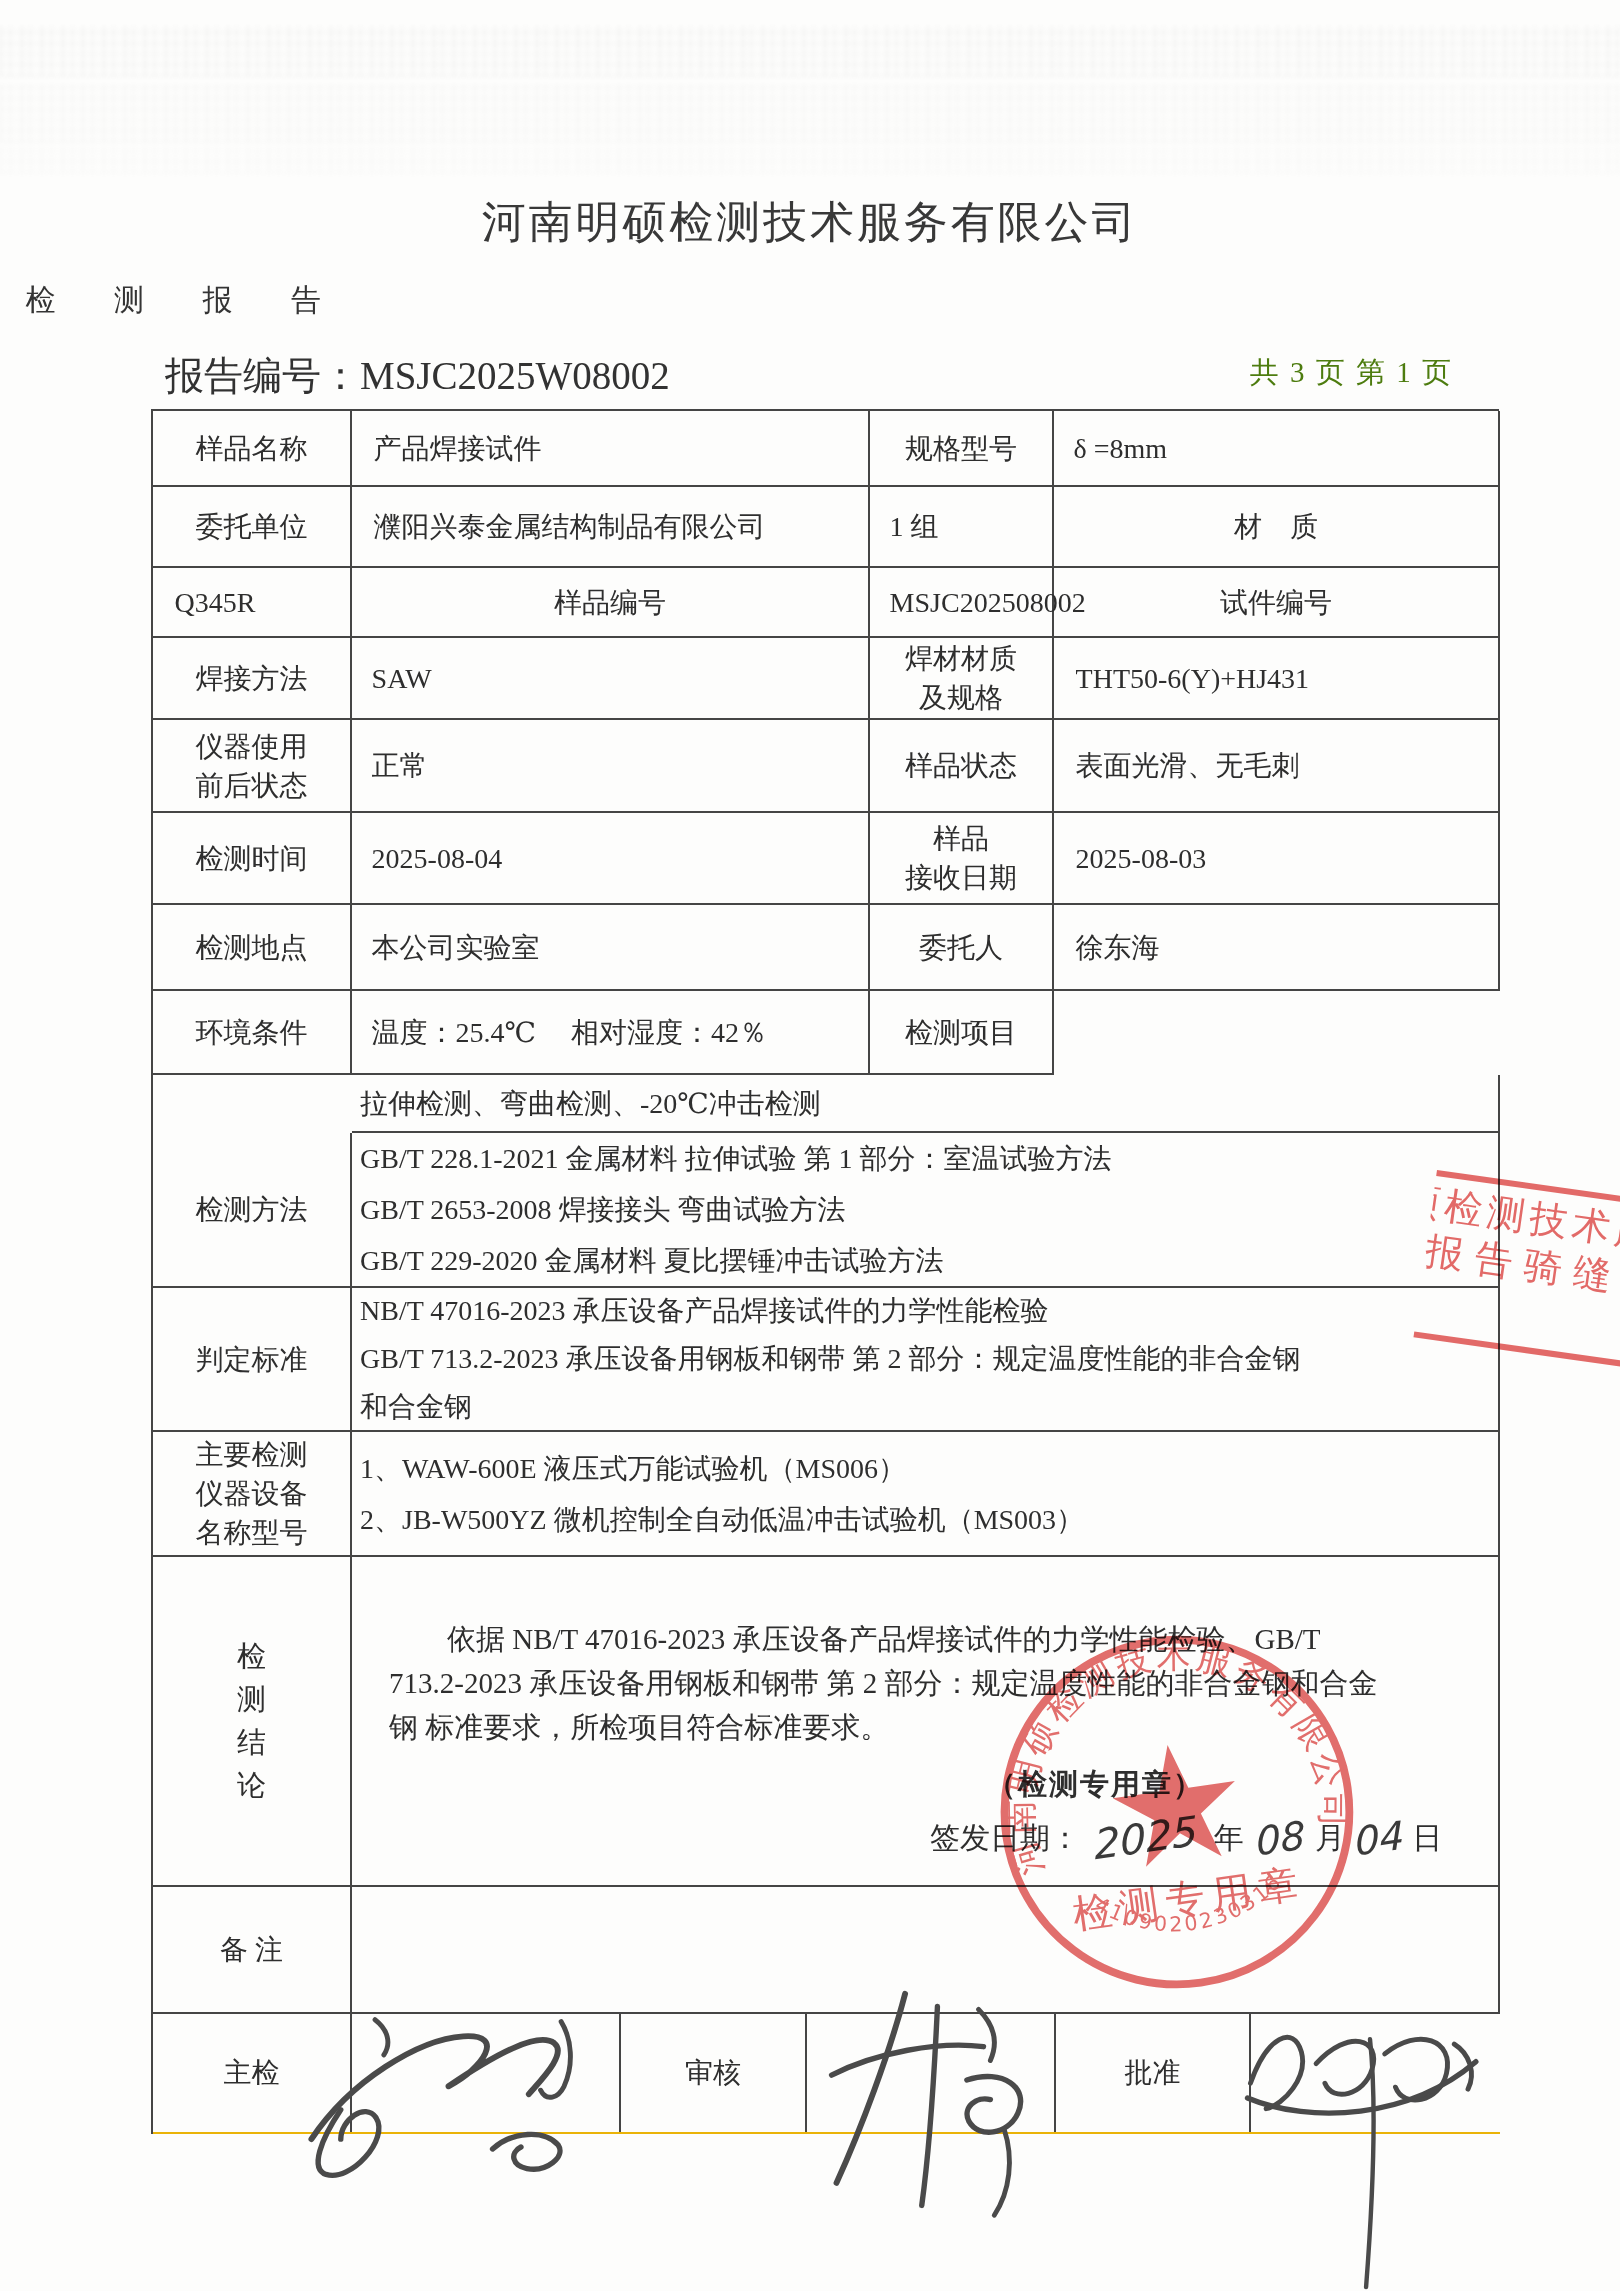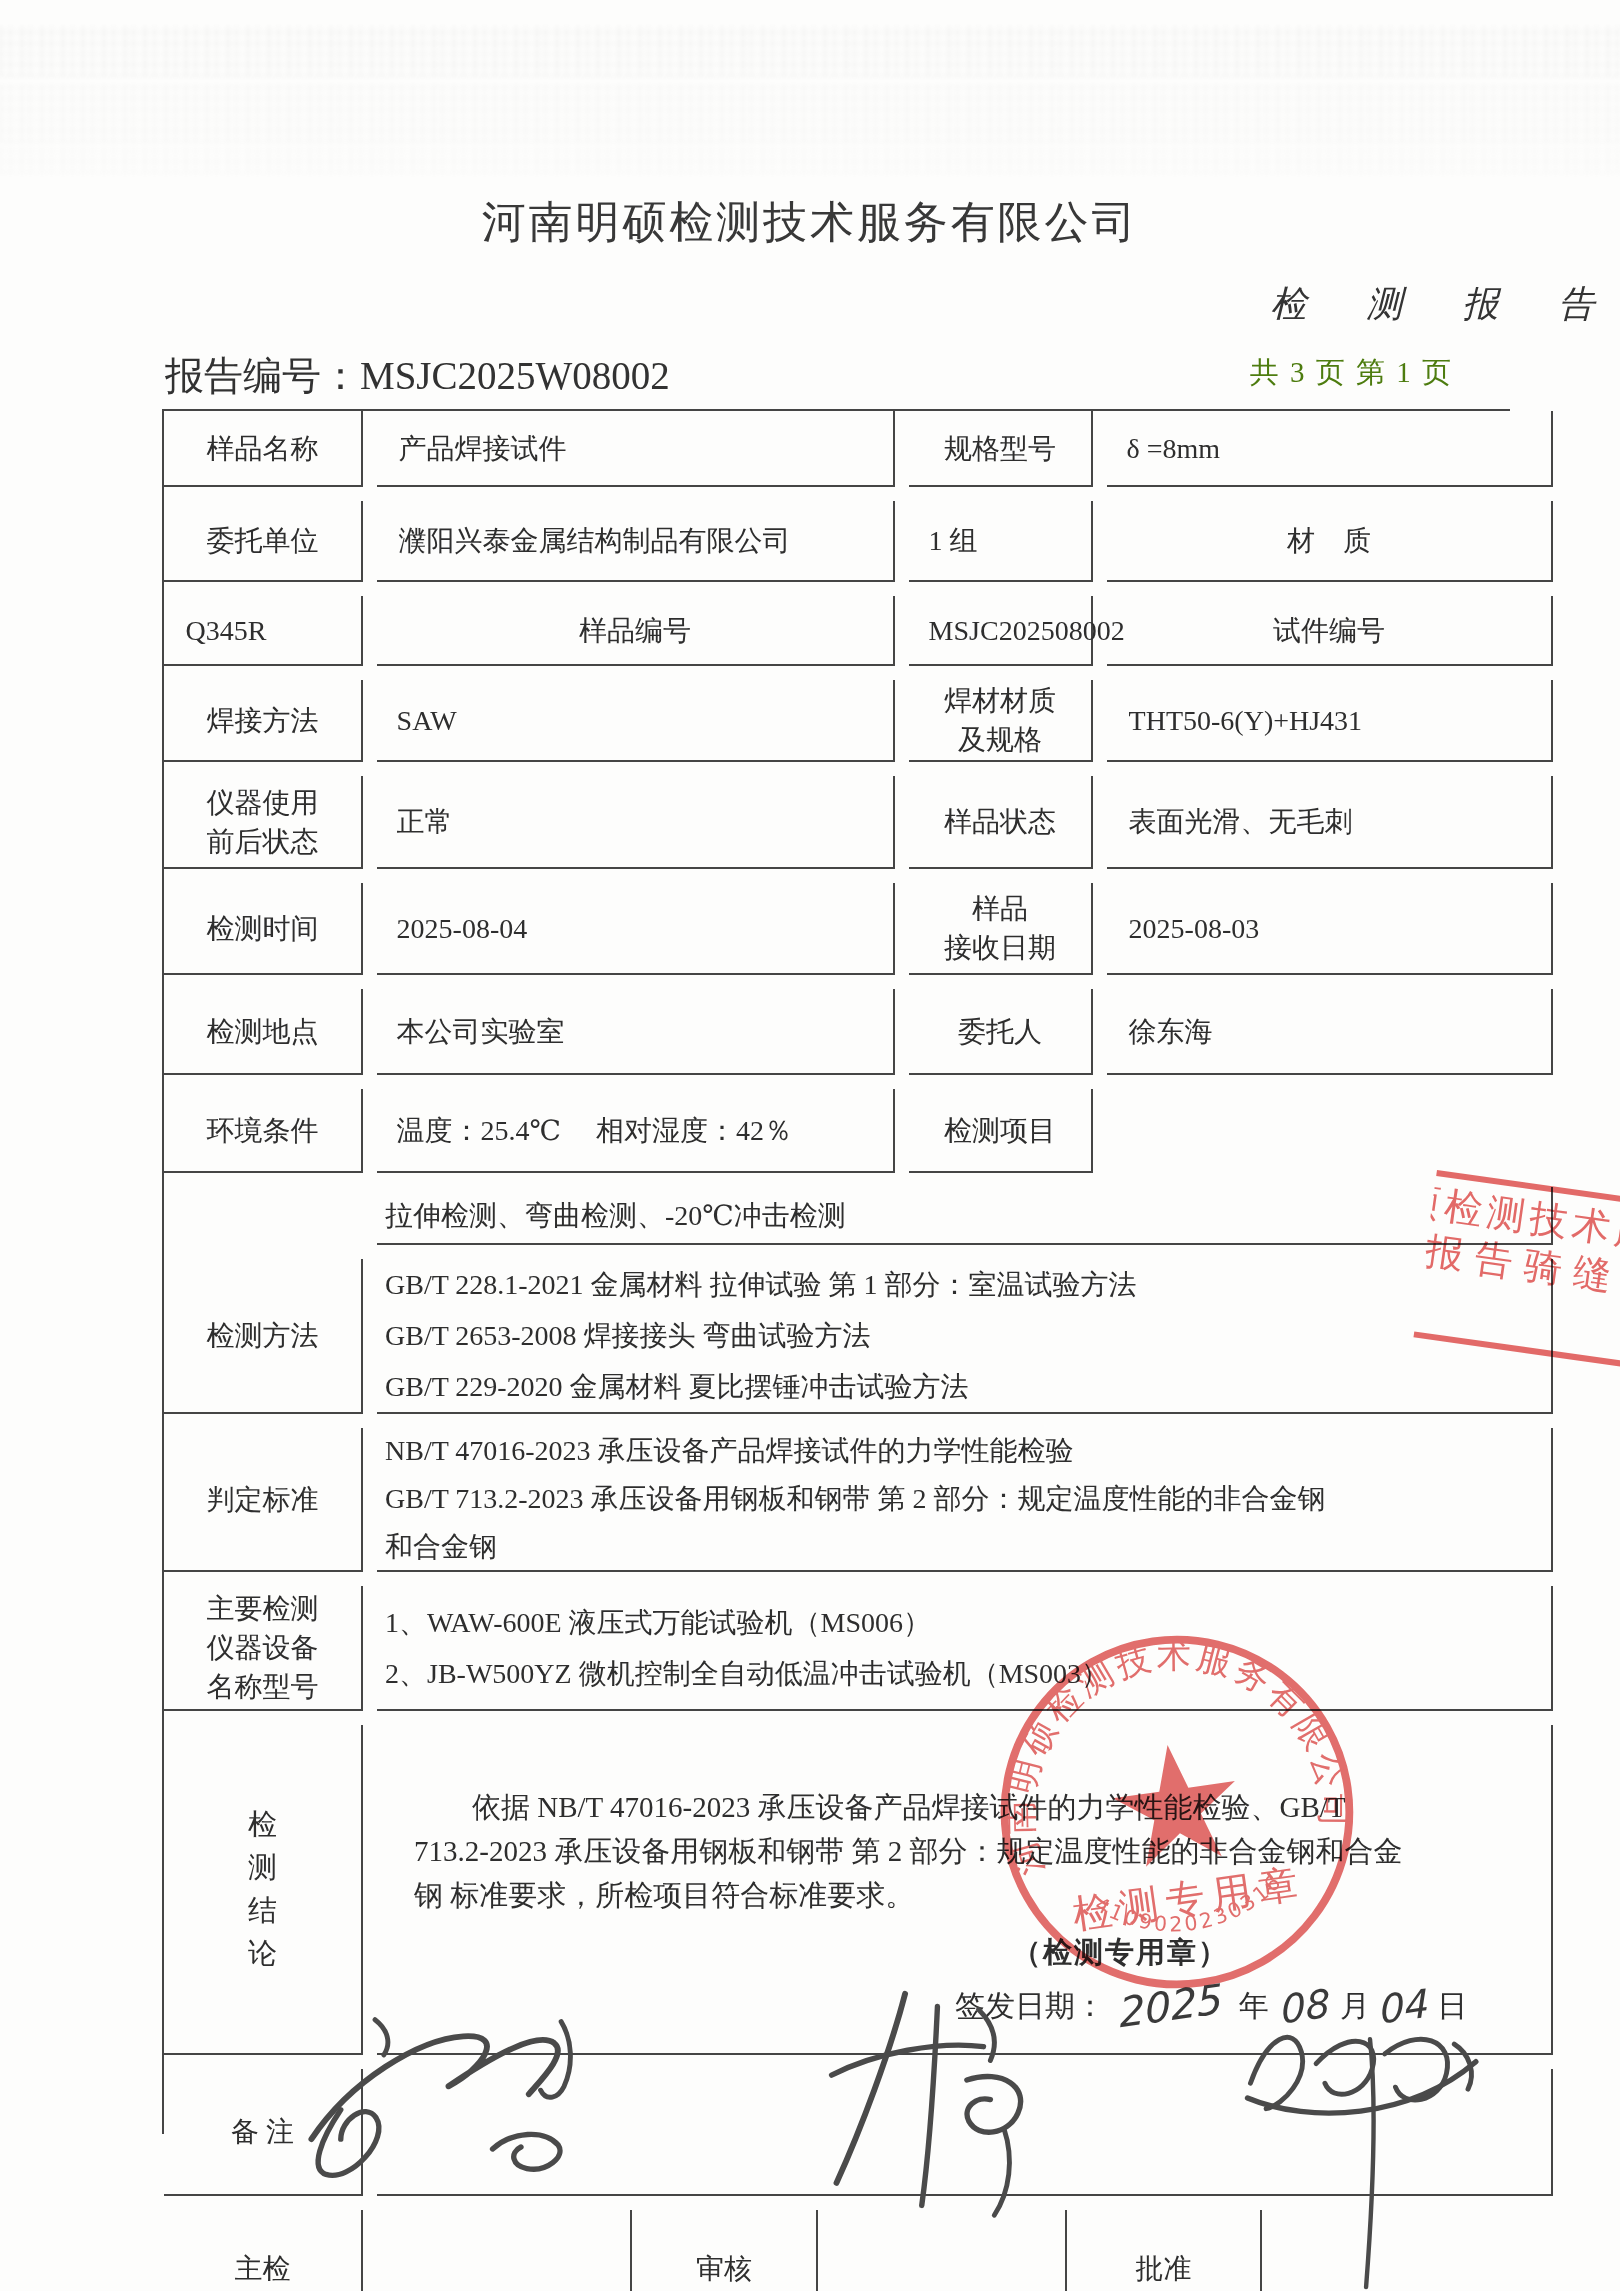--- a/index.html
+++ b/index.html
@@ -22,38 +22,38 @@
   .noise-b { top:84px; height:59px; opacity:.3; }
   .noise-c { top:147px; height:27.4px; opacity:.2; }
 
   .company-title {
     position:absolute; top:193px; left:0; width:100%;
     text-align:center; font-size:44px; letter-spacing:2.9px; color:#383838;
     white-space:nowrap;
   }
   .report-title {
     position:absolute; top:280px; left:0; width:100%;
-    text-align:right; font-size:36px; letter-spacing:25.5px; text-indent:25.5px;
-    color:#343434; white-space:nowrap;font-style:italic;
+    text-align:left; font-size:30px; letter-spacing:25.5px; text-indent:25.5px;
+    color:#343434; white-space:nowrap;
   }
   .report-no {
     position:absolute; top:349px; left:165px; font-size:39px; color:#323232;
   }
   .page-info {
     position:absolute; top:353px; right:167px; font-size:29px; color:#4d7c0f;
     letter-spacing:2px;
   }
 
   .report-table {
-    position:absolute; left:162px; top:409px; width:1348px; height:1725px;
+    position:absolute; left:151px; top:409px; width:1348px; height:1725px;
     display:grid;
     grid-template-columns:199px 518px 184px 446px;
     grid-template-rows:76px 81px 70px 82px 93px 92px 86px 84px 58px 155px 144px 125px 330px 127px 120px;
     border-top:2px solid #454545; border-left:2px solid #454545;
-    font-size:28px; color:#2e2e2e;gap:14px;
+    font-size:28px; color:#2e2e2e;
   }
   .cell {
     border-right:2px solid #454545; border-bottom:2px solid #454545;
     display:flex; align-items:center; overflow:visible;
   }
   .lbl { justify-content:center; text-align:center; white-space:pre-line; line-height:39px; }
   .val { padding-left:21.6px; white-space:pre-line; line-height:39px; }
   .val4 { padding-left:19.6px; }
   .span3 { grid-column:2 / 5;padding-left:8px; }
   .lines { line-height:51px; }

